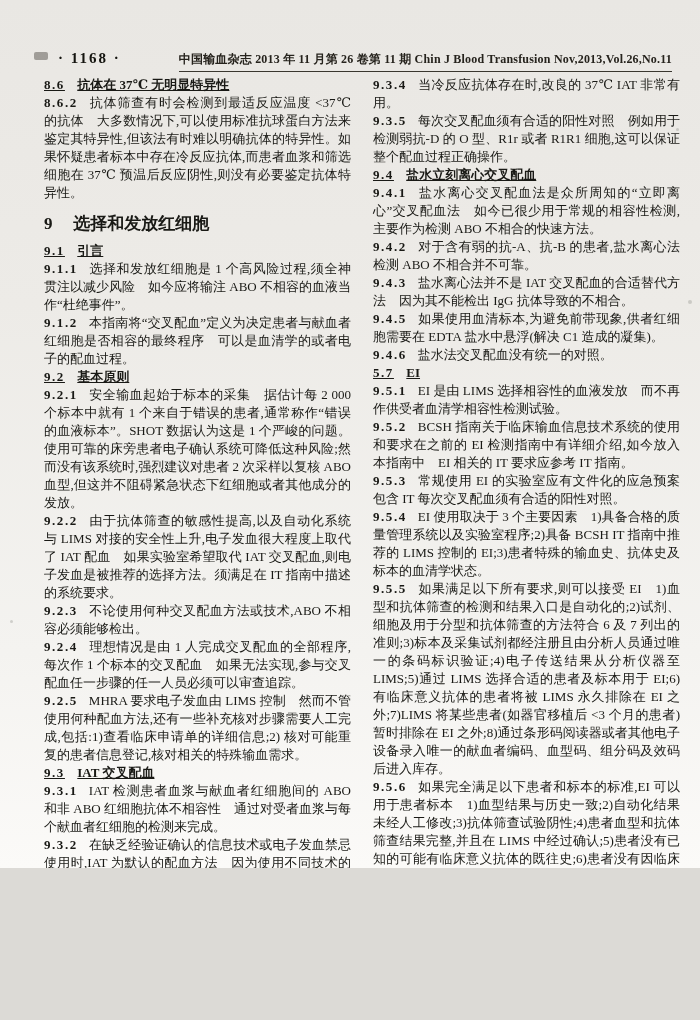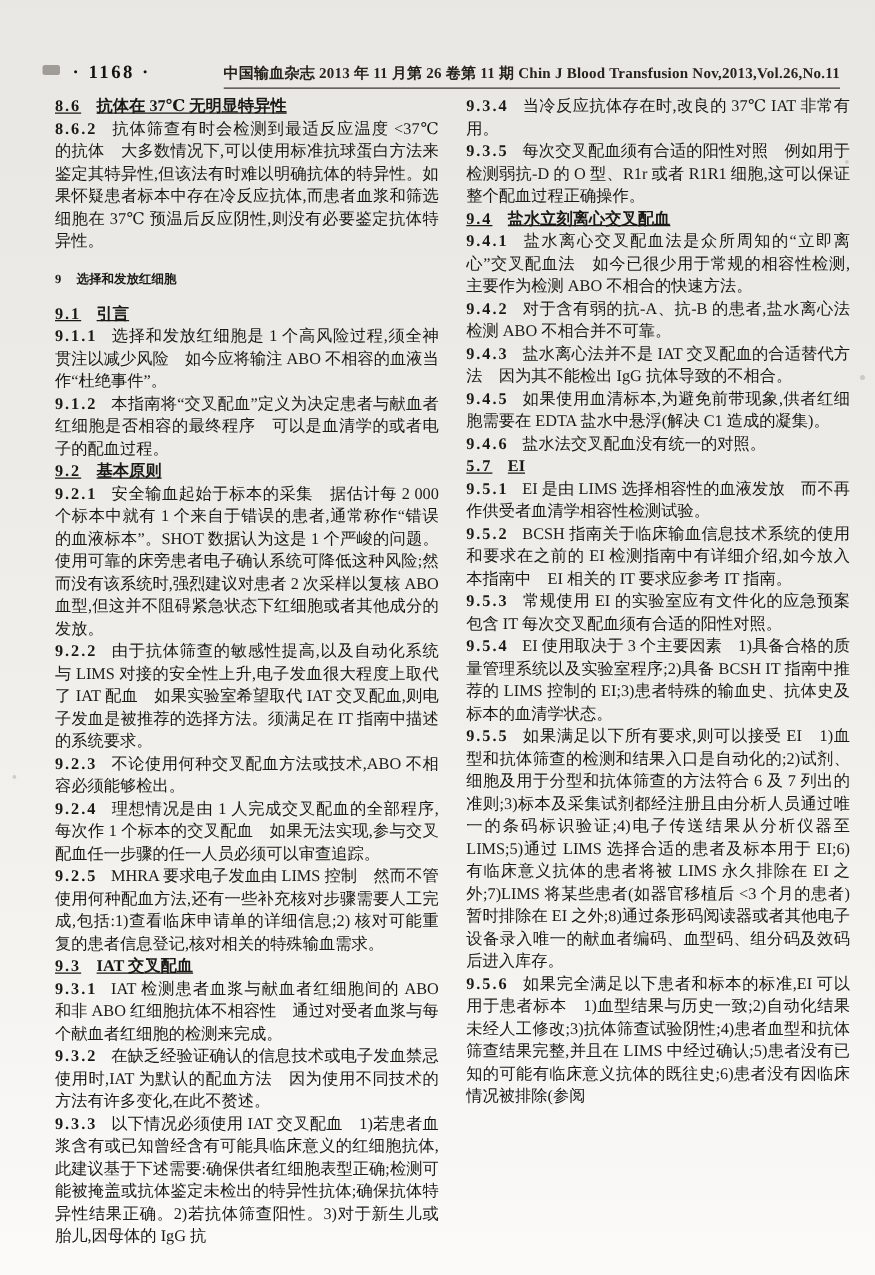--- a/index.html
+++ b/index.html
@@ -2,21 +2,21 @@
 <html><head>
 <meta charset="utf-8">
 <style>
   html,body{margin:0;padding:0;}
   body{
     width:700px;height:1020px;
     font-family:"Liberation Serif","DejaVu Serif",serif;
     background:#dcdad6;
   }
   .page{
-    position:relative;width:700px;height:1020px;overflow:hidden;
+    position:relative;width:700px;height:868px;overflow:hidden;
     background:linear-gradient(180deg,#e9e7e3 0%,#edebe7 35%,#f4f3f0 75%,#fbfaf8 100%);
     color:#1c1c1c;
   }
   
   .speck{position:absolute;background:#8b8b86;border-radius:50%;opacity:.35;}
   .smudge{position:absolute;background:#55524c;opacity:.5;border-radius:2px;}
 
   .header{
     position:absolute;top:50px;left:58px;right:28px;
     display:flex;justify-content:space-between;align-items:baseline;
@@ -35,21 +35,21 @@
   .col{
     width:307px;
     font-size:13px;line-height:18px;
     text-align:justify;
     color:#191915;
   }
   .para{margin:0;}
   .para .num{font-weight:bold;letter-spacing:.12em;padding-right:.85em;white-space:nowrap;}
   .para.h2{font-weight:bold;text-decoration:underline;}
   .para.h2 .num{padding-right:.95em;}
-  .para.h1{font-weight:bold;margin:13px 0 9px 0;font-size:10px;}
+  .para.h1{font-weight:bold;margin:13px 0 9px 0;font-size:17px;}
   .para.h1 .num{padding-right:1.1em;}
   .para.cont{}
 </style>
 </head>
 <body>
 
 <div class="page">
 
   <div class="smudge" style="left:34px;top:52px;width:14px;height:8px;"></div>
   <div class="speck" style="left:688px;top:300px;width:4px;height:4px;"></div>

